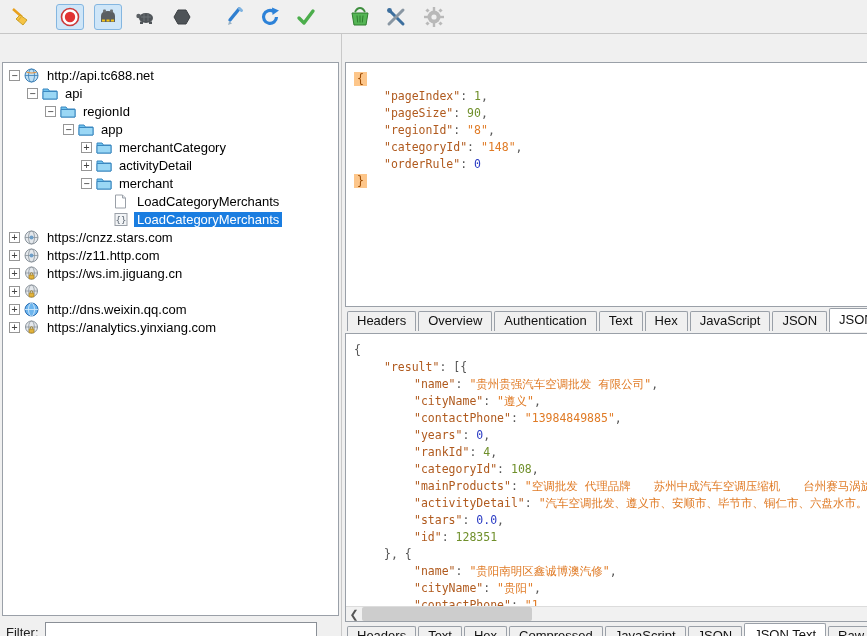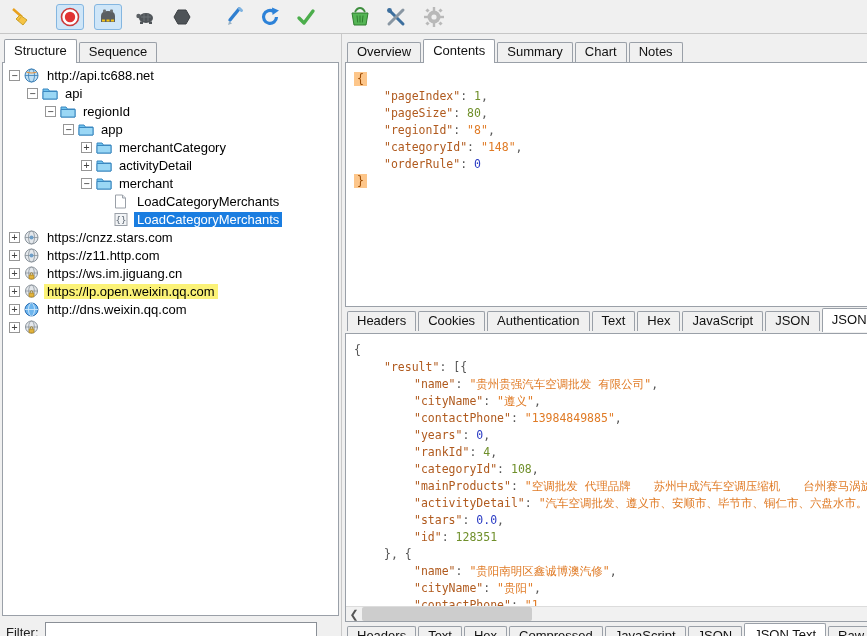--- a/index.html
+++ b/index.html
@@ -161,24 +161,20 @@
         <rect x="16" y="3" width="3" height="3" transform="rotate(45 17.5 4.5)"></rect>
         <rect x="3" y="16" width="3" height="3" transform="rotate(45 4.5 17.5)"></rect>
         <rect x="16" y="16" width="3" height="3" transform="rotate(45 17.5 17.5)"></rect>
       </g>
       <circle cx="11" cy="11" r="2.6" fill="#f0f0f0"></circle>
     </svg>
   </div>
 </div>
 
 <div class="left">
-  <div class="tabs">
-      <div class="tab active">Structure</div>
-      <div class="tab">Sequence</div>
-    </div>
   <div class="treebox">
       <div class="trow normal" style="padding-left: 6px;">
         <span class="exp">−</span>
         <span class="ticon">
           <svg width="15" height="15" viewBox="0 0 15 15">
             <circle cx="7.5" cy="7.5" r="6.5" fill="#bfe0f5" stroke="#3c7fb5"></circle>
             <ellipse cx="7.5" cy="7.5" rx="3" ry="6.5" fill="none" stroke="#3c7fb5" stroke-width=".8"></ellipse>
             <line x1="1" y1="7.5" x2="14" y2="7.5" stroke="#3c7fb5" stroke-width=".8"></line>
             <path d="M2.5 4 Q7.5 6 12.5 4" fill="none" stroke="#e8923a" stroke-width="1.2"></path>
           </svg>
@@ -306,21 +302,20 @@
         <span class="exp">+</span>
         <span class="ticon">
           <svg width="15" height="15" viewBox="0 0 15 15">
             <circle cx="7.5" cy="7" r="6" fill="#e4e8ec" stroke="#8a939b"></circle>
             <ellipse cx="7.5" cy="7" rx="2.8" ry="6" fill="none" stroke="#8a939b" stroke-width=".8"></ellipse>
             <line x1="1.5" y1="7" x2="13.5" y2="7" stroke="#8a939b" stroke-width=".8"></line>
             <rect x="5" y="9" width="5" height="4" rx="0.8" fill="#e3b33c" stroke="#9c7a1e" stroke-width=".7"></rect>
             <path d="M6.2 9 V8 a1.3 1.3 0 0 1 2.6 0 V9" fill="none" stroke="#9c7a1e" stroke-width=".8"></path>
           </svg>
         </span>
-        <span class="tlabel">https://lp.open.weixin.qq.com</span>
       </div>
       <div class="trow normal" style="padding-left: 6px;">
         <span class="exp">+</span>
         <span class="ticon">
           <svg width="15" height="15" viewBox="0 0 15 15">
             <circle cx="7.5" cy="7.5" r="6.5" fill="#6db5ee" stroke="#2a6fb5"></circle>
             <ellipse cx="7.5" cy="7.5" rx="3" ry="6.5" fill="none" stroke="#cfe8fa" stroke-width=".9"></ellipse>
             <line x1="1" y1="7.5" x2="14" y2="7.5" stroke="#cfe8fa" stroke-width=".9"></line>
           </svg>
         </span>
@@ -330,54 +325,48 @@
         <span class="exp">+</span>
         <span class="ticon">
           <svg width="15" height="15" viewBox="0 0 15 15">
             <circle cx="7.5" cy="7" r="6" fill="#e4e8ec" stroke="#8a939b"></circle>
             <ellipse cx="7.5" cy="7" rx="2.8" ry="6" fill="none" stroke="#8a939b" stroke-width=".8"></ellipse>
             <line x1="1.5" y1="7" x2="13.5" y2="7" stroke="#8a939b" stroke-width=".8"></line>
             <rect x="5" y="9" width="5" height="4" rx="0.8" fill="#e3b33c" stroke="#9c7a1e" stroke-width=".7"></rect>
             <path d="M6.2 9 V8 a1.3 1.3 0 0 1 2.6 0 V9" fill="none" stroke="#9c7a1e" stroke-width=".8"></path>
           </svg>
         </span>
+        <span class="tlabel">https://analytics.yinxiang.com</span>
       </div>
     </div>
   <div class="filterrow">
     <label>Filter:</label>
     <input value="" style="">
   </div>
 </div>
 
 <div class="splitter"></div>
 
 <div class="right">
-  <div class="tabs toptabs">
-      <div class="tab">Overview</div>
-      <div class="tab active">Contents</div>
-      <div class="tab">Summary</div>
-      <div class="tab">Chart</div>
-      <div class="tab">Notes</div>
-    </div>
 
   <div class="pane request">
     <div class="code">
         <div class="cl" style="padding-left: 0px;"><span class="pb">{</span></div>
         <div class="cl" style="padding-left: 30px;"><span class="k">"pageIndex"</span><span class="p">: </span><span class="n">1</span><span class="p">,</span></div>
-        <div class="cl" style="padding-left: 30px;"><span class="k">"pageSize"</span><span class="p">: </span><span class="n">80</span><span class="p">,</span></div>
+        <div class="cl" style="padding-left: 30px;"><span class="k">"pageSize"</span><span class="p">: </span><span class="n">90</span><span class="p">,</span></div>
         <div class="cl" style="padding-left: 30px;"><span class="k">"regionId"</span><span class="p">: </span><span class="s">"8"</span><span class="p">,</span></div>
         <div class="cl" style="padding-left: 30px;"><span class="k">"categoryId"</span><span class="p">: </span><span class="s">"148"</span><span class="p">,</span></div>
         <div class="cl" style="padding-left: 30px;"><span class="k">"orderRule"</span><span class="p">: </span><span class="nb">0</span></div>
         <div class="cl" style="padding-left: 0px;"><span class="pb">}</span></div>
       </div>
   </div>
 
   <div class="tabs midtabs">
       <div class="tab">Headers</div>
-      <div class="tab">Cookies</div>
+      <div class="tab">Overview</div>
       <div class="tab">Authentication</div>
       <div class="tab">Text</div>
       <div class="tab">Hex</div>
       <div class="tab">JavaScript</div>
       <div class="tab">JSON</div>
       <div class="tab active">JSON Text</div>
     </div>
 
   <div class="pane response">
     <div class="code">

